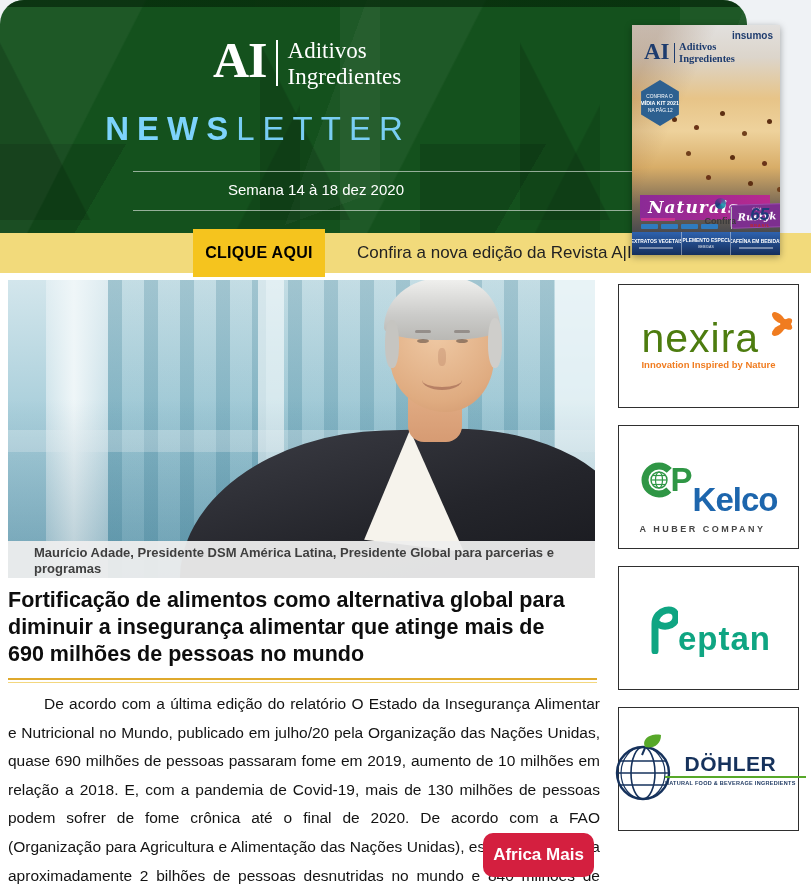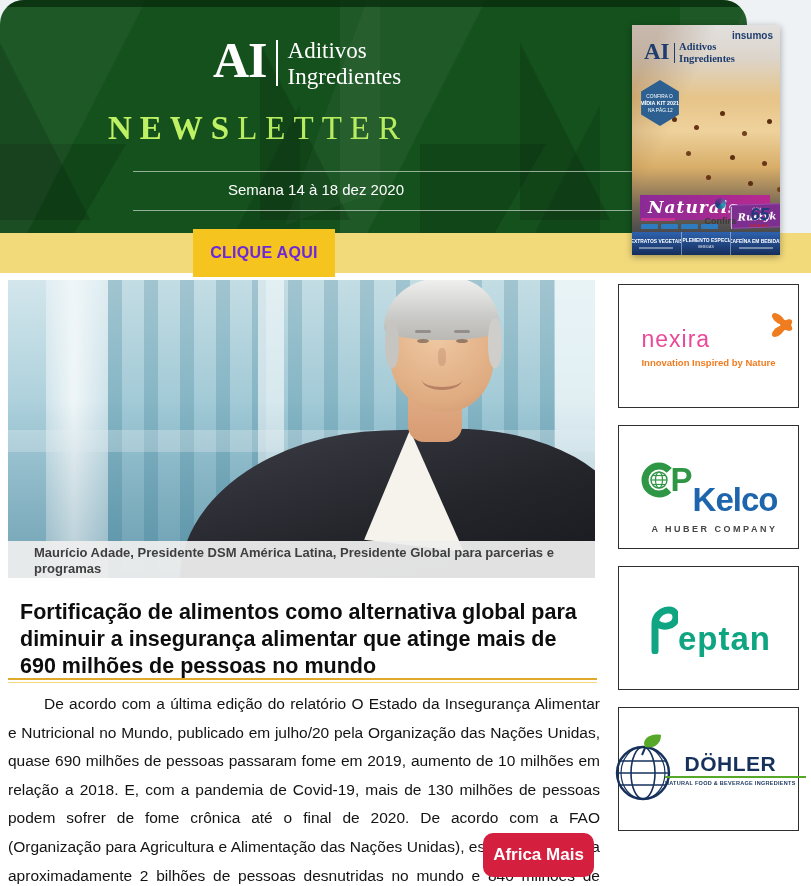--- a/index.html
+++ b/index.html
@@ -17,32 +17,32 @@
       linear-gradient(-63deg, rgba(0,0,0,.12) 18%, transparent 18.5%),
       linear-gradient(117deg, rgba(255,255,255,.05) 30%, transparent 30.5%),
       conic-gradient(from 210deg at 30% 40%, rgba(0,0,0,.15) 0 60deg, transparent 60deg),
       conic-gradient(from 20deg at 75% 75%, rgba(255,255,255,.04) 0 50deg, transparent 50deg);
     background-size:100% 7px,260px 220px,300px 260px,340px 280px,420px 360px,380px 300px;
     background-repeat:no-repeat,repeat,repeat,repeat,repeat,repeat;}
   .brand{position:absolute;left:213px;top:34px;display:flex;color:#fff;align-items:flex-start;}
   .brand-ai{font-family:"Liberation Serif", serif;font-size:50px;line-height:52px;font-weight:700;letter-spacing:-1px;}
   .brand-sep{width:2px;height:46px;background:#fff;margin:6px 10px 0 9px;}
   .brand-lines{font-family:"Liberation Serif", serif;font-size:23px;line-height:26px;margin-top:4px;}
-  .newsletter{position:absolute;left:0;top:110px;width:516px;text-align:center;color:#bef264;
-    font-size:33px;letter-spacing:8px;font-family:Liberation Serif, serif;}
+  .newsletter{position:absolute;left:0;top:110px;width:516px;text-align:center;color:#7dd3fc;
+    font-size:33px;letter-spacing:8px;}
   .newsletter .bold{font-weight:700;}
   .newsletter .light{font-weight:400;opacity:.96;}
   .hline{position:absolute;left:133px;width:512px;height:1px;background:rgba(255,255,255,.55);}
   .hline1{top:171px;} .hline2{top:210px;}
   .week{position:absolute;left:0;top:181px;width:632px;text-align:center;color:#ffffff;font-size:15px;}
 
   
   .cta-bar{position:absolute;left:0;top:233px;width:811px;height:40px;background:#f2da7b;z-index:2;}
-  .cta-gold{position:absolute;left:193px;top:229px;width:142px;height:48px;background:#f5c41e;z-index:3;
-    display:flex;align-items:center;justify-content:center;font-size:16px;font-weight:700;color:#6d28d9;
+  .cta-gold{position:absolute;left:193px;top:229px;width:132px;height:48px;background:#f5c41e;z-index:3;
+    display:flex;align-items:center;justify-content:center;font-size:16px;font-weight:700;color:#000000;
     letter-spacing:.3px;cursor:pointer;border:none;}
   .cta-text{position:absolute;left:357px;top:233px;height:40px;line-height:40px;z-index:3;
     font-size:17px;color:#232323;cursor:pointer;}
 
   
   .magazine{position:absolute;left:632px;top:25px;width:148px;height:230px;z-index:5;cursor:pointer;
     box-shadow:0 2px 7px rgba(0,0,0,.35);overflow:hidden;background:
       linear-gradient(115deg, rgba(120,70,30,.25) 12%, transparent 34%),
       linear-gradient(180deg,#e2e0de 0%,#dcd5cb 14%,#e7c488 32%,#eed29c 46%,#d8ad68 62%,#7a6a55 78%,#4a4a4e 90%,#3f3f45 100%);}
   .raisins{position:absolute;left:40px;top:92px;width:5px;height:5px;border-radius:50%;background:#5d2f12;
@@ -139,34 +139,34 @@
   .saiba{position:absolute;left:483px;top:833px;width:111px;height:44px;background:#d41f3f;
     border:none;border-radius:10px;color:#fff;font-size:17px;font-weight:700;
     font-family:"Liberation Sans", sans-serif;cursor:pointer;}
 
   
   .sp-box{position:absolute;left:618px;width:181px;height:124px;background:#fff;border:1px solid #2f2f2f;
     display:flex;align-items:center;justify-content:center;cursor:pointer;box-sizing:border-box;}
   .sp1{top:284px;} .sp2{top:425px;} .sp3{top:566px;} .sp4{top:707px;}
 
   .nexira{text-align:left;position:relative;}
-  .nx-text{font-size:23px;color:#ec4899;letter-spacing:1px;line-height:30px;}
+  .nx-text{font-size:41px;color:#4d7c0f;letter-spacing:1px;line-height:30px;}
   .nx-petals{position:absolute;right:-14px;top:-13px;width:30px;height:30px;}
   .nx-petals i{position:absolute;left:12px;top:10px;width:15px;height:8px;background:#f07c20;border-radius:60% 60% 60% 60%;}
   .nx-petals i:nth-child(1){transform:rotate(40deg) translate(5px,-4px);}
   .nx-petals i:nth-child(2){transform:rotate(-40deg) translate(5px,4px);}
   .nx-petals i:nth-child(3){transform:rotate(140deg) translate(5px,-4px);}
   .nx-petals i:nth-child(4){transform:rotate(-140deg) translate(5px,4px);}
   .nx-tag{font-size:9.5px;color:#f07c20;font-weight:700;margin-top:3px;}
 
   .cpk{text-align:left;}
   .cpk-row{display:flex;align-items:center;}
   .cpk-p{font-size:33px;font-weight:700;color:#2f9645;margin-left:-7px;}
   .cpk-kelco{font-size:33px;font-weight:700;color:#1d66ad;letter-spacing:-1px;margin-top:40px;}
-  .cpk-tag{font-size:9px;color:#474747;letter-spacing:2.5px;margin-top:5px;font-weight:600;text-align:right;}
+  .cpk-tag{font-size:9px;color:#474747;letter-spacing:2.5px;margin-top:5px;font-weight:600;}
 
   .peptan{display:flex;align-items:flex-end;}
   .pp-rest{font-size:33px;color:#0fa582;font-weight:600;letter-spacing:1px;line-height:30px;}
 
   .dohler{display:flex;align-items:center;}
   .dh-right{margin-left:-12px;position:relative;z-index:1;}
   .dh-name{font-size:21px;font-weight:800;color:#16325c;letter-spacing:.5px;line-height:21px;margin-left:20px;}
   .dh-line{height:2px;background:#57a829;margin:2px 0 2px 0;}
   .dh-tag{font-size:6px;transform:scale(.92);transform-origin:left;color:#16325c;font-weight:700;
     letter-spacing:.3px;white-space:nowrap;}
@@ -191,20 +191,21 @@
     <div class="newsletter">
       <span class="bold">NEWS</span><span class="light">LETTER</span>
     </div>
     <div class="hline hline1"></div>
     <div class="week">Semana 14 à 18 dez 2020</div>
     <div class="hline hline2"></div>
   </div>
 
   <div class="cta-bar"></div>
   <button class="cta-gold">CLIQUE AQUI</button>
+  <div class="cta-text">Confira a nova edição da Revista A|I</div>
 
   <div class="magazine">
     <div class="raisins"></div>
     <div class="mz-insumos">
       <span>insumos</span>
       <span class="mz-insumos-sub"></span>
     </div>
     <div class="mz-brand">
       <span class="mz-brand-ai">AI</span>
       <span class="mz-brand-sep"></span>
@@ -275,21 +276,21 @@
     <div class="eyeL"></div>
     <div class="eyeR"></div>
     <div class="nose"></div>
     <div class="smile"></div>
     <div class="caption">
       <span>Maurício Adade, Presidente DSM América Latina, Presidente Global para parcerias e programas</span>
       <span>de desnutrição pela DSM e Presidente do conselho do Africa Improved Foods</span>
     </div>
   </div>
 
-  <h1 class="headline" style="margin:12px;">
+  <h1 class="headline" style="margin:0;">
     <span>Fortificação de alimentos como alternativa global para</span>
     <span>diminuir a insegurança alimentar que atinge mais de</span>
     <span>690 milhões de pessoas no mundo</span>
   </h1>
   <div class="divider"></div>
   <p class="body-text">De acordo com a última edição do relatório O Estado da Insegurança Alimentar e Nutricional no Mundo, publicado em julho/20 pela Organização das Nações Unidas, quase 690 milhões de pessoas passaram fome em 2019, aumento de 10 milhões em relação a 2018. E, com a pandemia de Covid-19, mais de 130 milhões de pessoas podem sofrer de fome crônica até o final de 2020. De acordo com a FAO (Organização para Agricultura e Alimentação das Nações Unidas), estima-se que haja aproximadamente 2 bilhões de pessoas desnutridas no mundo e 840 milhões de pessoas subnutridas nos países em desenvolvimento, destes, mais de 200 milhões são crianças.</p>
   <button class="saiba">Africa Mais</button>
 
   <div class="sp-box sp1">
     <div class="nexira">

